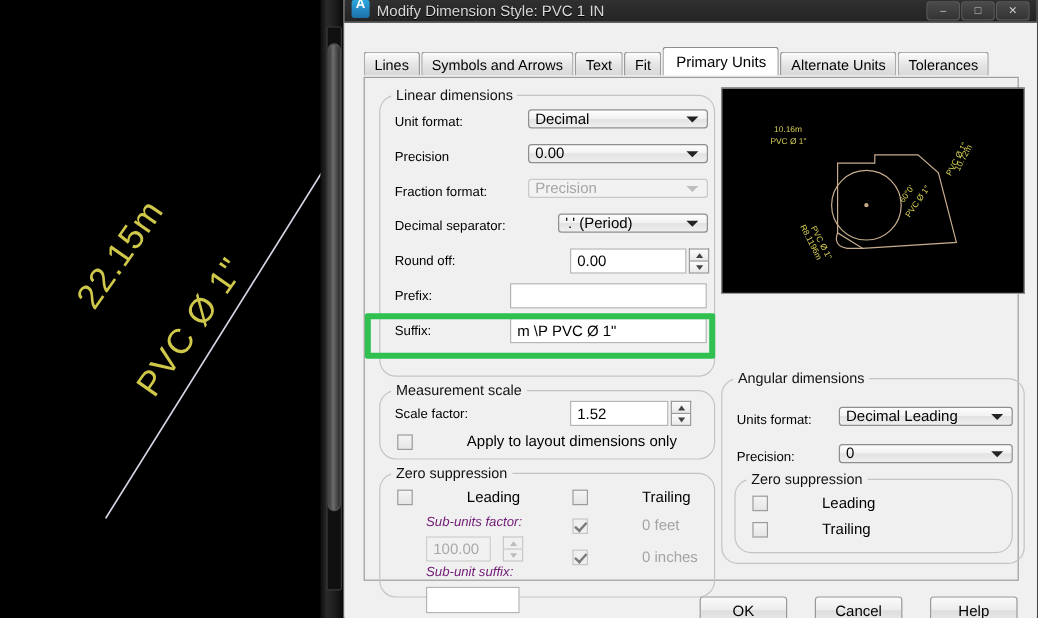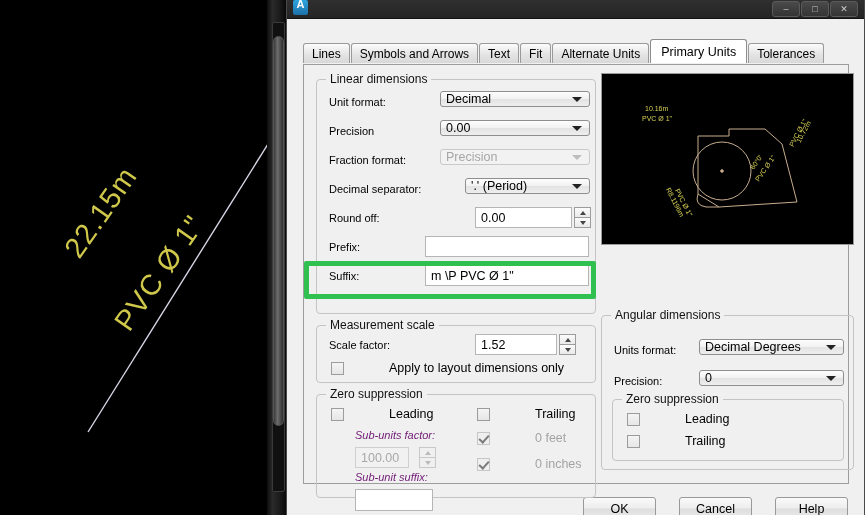--- a/index.html
+++ b/index.html
@@ -140,21 +140,21 @@
     width: 546px; height: 420px;
     background: #f0f0f0;
     border: 1px solid #9d9d9d;
     z-index: 4;
   }
 
   
   .group {
     position: absolute;
     border: 1px solid #c4c4c4;
-    border-radius: 4px;
+    border-radius: 14px;
   }
   .group-title {
     position: absolute;
     top: -8px; left: 9px;
     background: #f0f0f0;
     padding: 0 4px;
     font-size: 12px; color: #111;
     white-space: nowrap;
   }
 
@@ -305,36 +305,37 @@
 </div>
 
 <div id="app-left-frame"></div>
 <div id="app-scroll-track"></div>
 <div id="app-scroll-thumb"></div>
 
 <div id="dialog">
 
   <div id="titlebar">
     <span id="title-icon"></span>
+    <span id="title-text">Modify Dimension Style: PVC 1 IN</span>
     <div id="win-controls">
       <div class="win-btn">–</div>
       <div class="win-btn">□</div>
       <div class="win-btn">✕</div>
     </div>
   </div>
 
   <div id="dlg-body">
 
     <div id="tabstrip">
       <div class="tab">Lines</div>
       <div class="tab">Symbols and Arrows</div>
       <div class="tab">Text</div>
       <div class="tab">Fit</div>
+      <div class="tab active">Primary Units</div>
       <div class="tab">Alternate Units</div>
-      <div class="tab active">Primary Units</div>
       <div class="tab">Tolerances</div>
     </div>
 
     <div id="tab-panel">
 
       <div class="group" style="left:12px; top:14px; width:280px; height:235px;">
         <span class="group-title">Linear dimensions</span>
 
         <span class="lbl" style="left:12px; top:16px;">Unit format:</span>
         <div class="combo" style="left:123px; top:11px; width:150px;">
@@ -457,21 +458,21 @@
             <circle cx="120" cy="97" r="1.3" fill="#c7ad8e"></circle>
           </g>
         </svg>
       </div>
 
       <div class="group" style="left:297px; top:250px; width:253px; height:155px;">
         <span class="group-title">Angular dimensions</span>
 
         <span class="lbl" style="left:12px; top:28px;">Units format:</span>
         <div class="combo" style="left:97px; top:23px; width:145px;">
-          <span>Decimal Degrees</span>
+          <span>Decimal Leading</span>
           <span class="arrow"></span>
         </div>
 
         <span class="lbl" style="left:12px; top:59px;">Precision:</span>
         <div class="combo" style="left:97px; top:54px; width:145px;">
           <span>0</span>
           <span class="arrow"></span>
         </div>
 
         <div class="group" style="left:10px; top:83px; width:232px; height:62px;">

